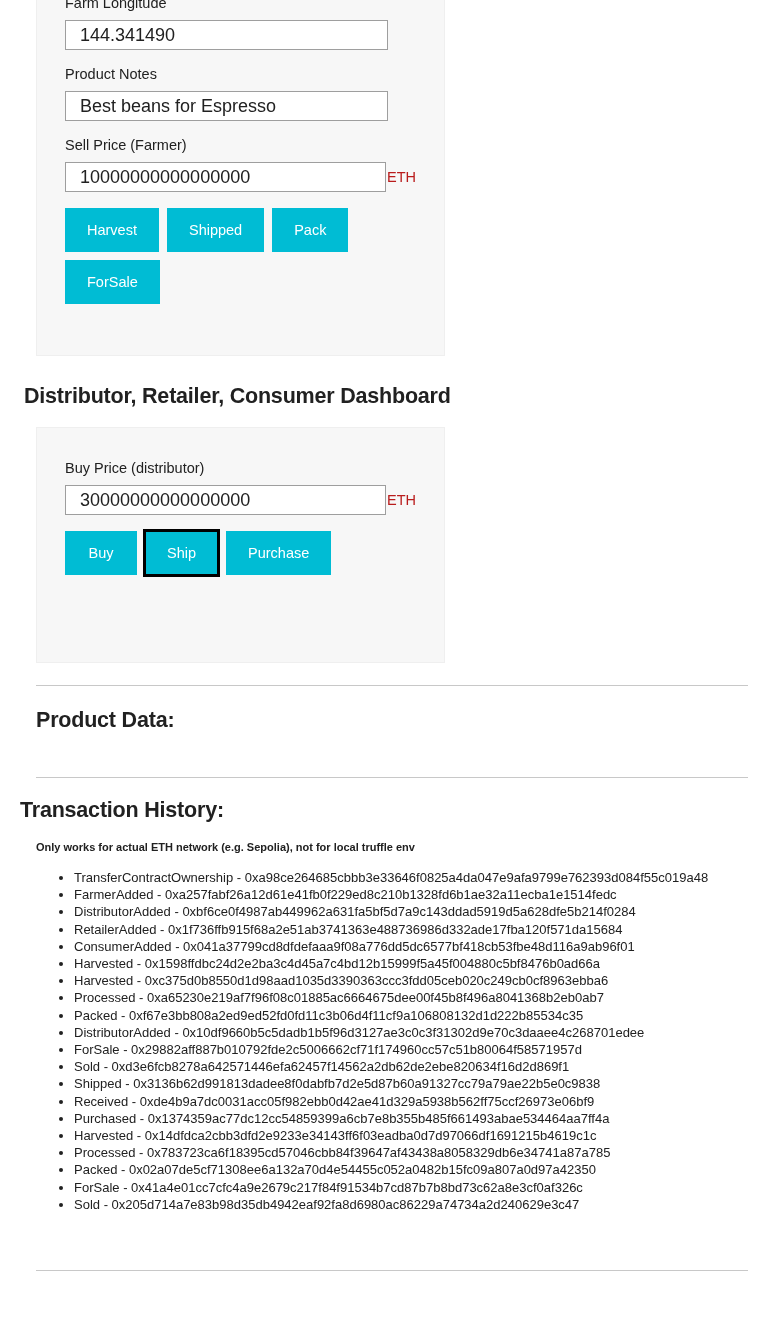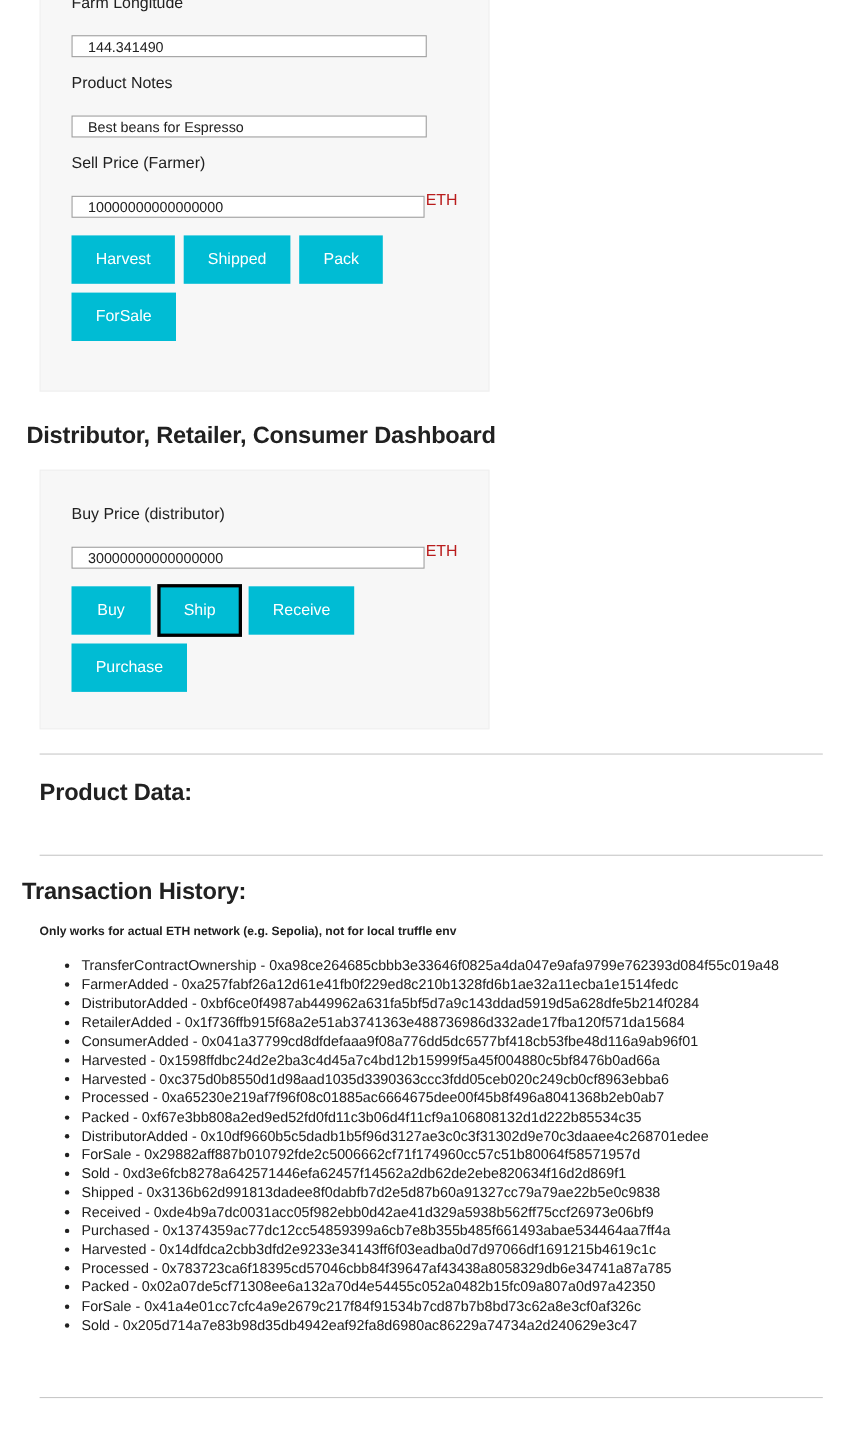--- a/index.html
+++ b/index.html
@@ -40,30 +40,29 @@
     margin: 0 0 7px 0;
     font-weight: 400;
   }
   .input-row {
     display: flex;
     align-items: center;
     margin-bottom: 14px;
   }
   .text-input {
     width: 323px;
-    height: 20px;
+    height: 30px;
     padding: 0 10px 0 14px;
     border: 1px solid #9e9e9e;
     background: #ffffff;
     font-family: "Liberation Sans", sans-serif;
-    font-size: 13px;
+    font-size: 18px;
     color: #212121;
     outline: none;
     border-radius: 0;
-    margin-top: 12px;
   }
   .unit {
     font-size: 14.5px;
     color: #b91c1c;
     margin-left: 1px;
     white-space: nowrap;
   }
 
   
   .btn-row {
@@ -184,21 +183,20 @@
       <div class="field-label">Buy Price (distributor)</div>
       <div class="input-row">
         <input class="text-input" type="text" value="30000000000000000" style="">
         <span class="unit">ETH</span>
       </div>
     </div>
 
     <div class="btn-row">
       <button class="btn">Buy</button>
       <button class="btn focused">Ship</button>
-      <button class="btn">Receive</button>
       <button class="btn">Purchase</button>
     </div>
   </div>
 
   <div style="height:22px"></div>
   <div style="margin-left:36px;">
     <hr class="rule">
   </div>
   <div style="height:22px"></div>
   <div style="margin-left:36px;">

